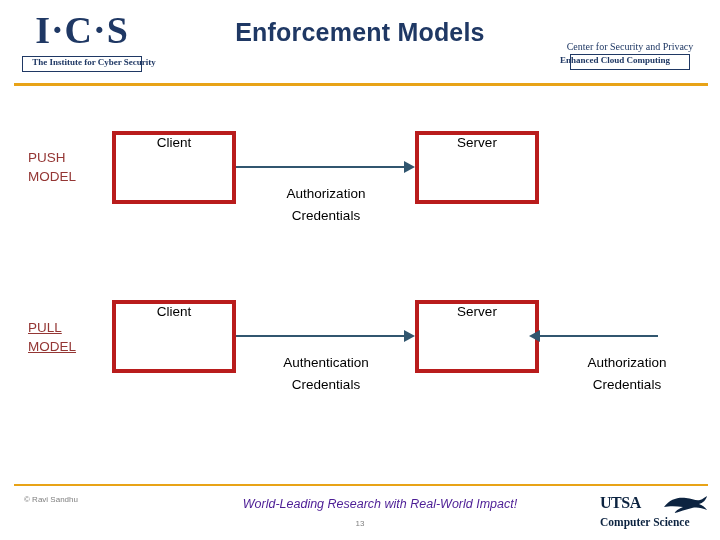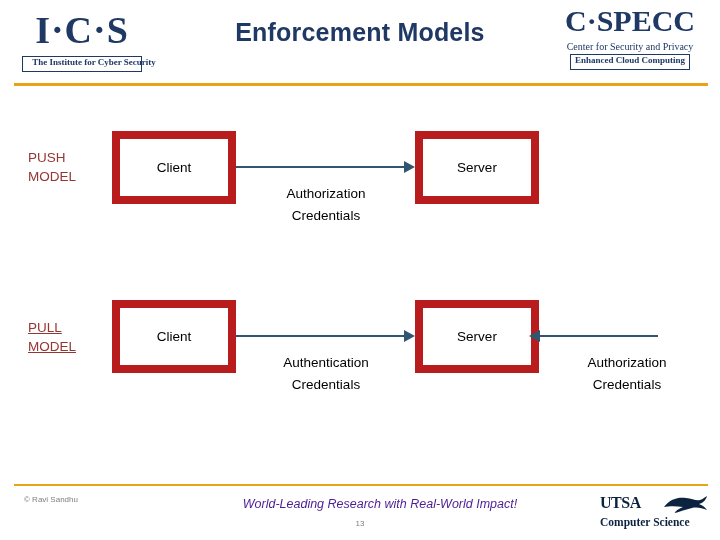--- a/index.html
+++ b/index.html
@@ -113,44 +113,43 @@
   }
   .cspecc-box {
     position: absolute;
     left: 18px; top: 50px;
     width: 120px; height: 16px;
     border: 1px solid #1F3864;
     box-sizing: border-box;
   }
   .cspecc-line2 {
     position: absolute;
-    left: 18px; top: 51px;
+    left: 3px; top: 51px;
     width: 120px;
     text-align: center;
     font-family: "Liberation Serif", serif;
     font-size: 9px;
     font-weight: bold;
     color: #1F3864;
   }
 
   
   .row-label {
     position: absolute;
     font-size: 13.5px;
     color: #943634;
     line-height: 19px;
   }
 
   .node-box {
     position: absolute;
-    border: 8px solid #b91c1c;
+    border: 4px solid #b91c1c;
     box-sizing: border-box;
     background: #ffffff;
     display: flex;
-    align-items: center;
     justify-content: center;
   }
   .node-label {
     font-size: 13.5px;
     color: #000000;
   }
 
   .caption {
     position: absolute;
     font-size: 13.5px;
@@ -242,21 +241,20 @@
 
   <div class="ics-logo">
     <div class="ics-wordmark">I·C·S</div>
     <div class="ics-box"></div>
     <div class="ics-sub">The Institute for Cyber Security</div>
   </div>
 
   <div class="title">Enforcement Models</div>
 
   <div class="cspecc-logo">
-    <div class="cspecc-word">C·SPECC</div>
     <div class="cspecc-line1">Center for Security and Privacy</div>
     <div class="cspecc-box"></div>
     <div class="cspecc-line2">Enhanced Cloud Computing</div>
   </div>
 
   <div class="rule-gold-left"></div>
   <div class="rule-gold"></div>
   <div class="rule-gold-right"></div>
 </div>
 

